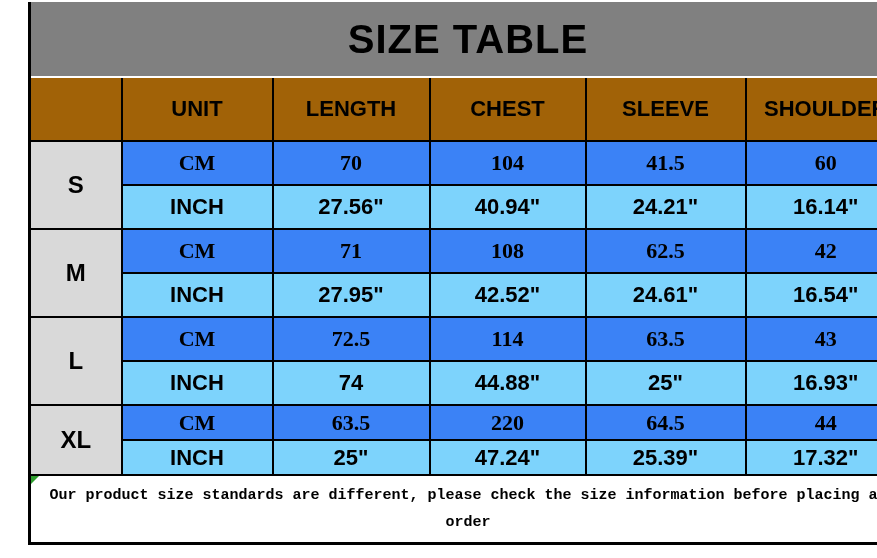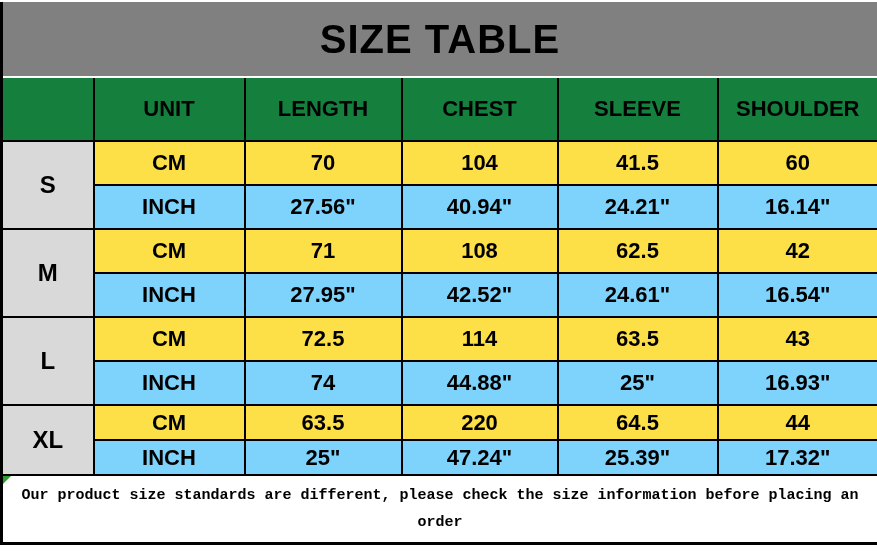--- a/index.html
+++ b/index.html
@@ -1,20 +1,20 @@
 <!DOCTYPE html>
 <html><head>
 <meta charset="utf-8">
 <style>
   html,body{margin:0;padding:0;}
   body{
     width:877px;height:558px;background:#ffffff;overflow:hidden;
     font-family:"Liberation Sans",sans-serif;
   }
-  .sheet{width:877px;height:558px;box-sizing:border-box;padding-top:2px;}
+  .sheet{width:877px;height:558px;box-sizing:border-box;padding-top:2px;padding-left:28px;}
   table.size-table{
     border-collapse:collapse;table-layout:fixed;
     width:873px;margin:0 auto;
     border:3px solid #000;border-top:none;
   }
   th,td{
     border:2px solid #000;
     padding:0;margin:0;
     text-align:center;vertical-align:middle;
     font-weight:bold;font-size:22px;color:#000;
@@ -22,35 +22,35 @@
     overflow:hidden;white-space:nowrap;
   }
   
   .title-cell{
     background:#808080;
     border:none;border-bottom:2px solid #ffffff;
     height:74px;font-size:40px;letter-spacing:1px;
   }
   
   .header-row th{
-    background:#15803d;border-top:none;height:62px;
+    background:#a16207;border-top:none;height:62px;
   }
   .corner-cell{
     background-color:#ffffff;
     background-image:linear-gradient(to bottom right,
       transparent calc(50% - 1.3px),
       #1a1a1a calc(50% - 1.3px),
       #1a1a1a calc(50% + 1.3px),
       transparent calc(50% + 1.3px));
   }
   
   .size-label{background:#d9d9d9;font-size:24px;}
   tr.row-cm{height:44px;}
   tr.row-inch{height:44px;}
-  tr.row-cm td{background:#fde047;}
+  tr.row-cm td{background:#3b82f6;font-family:Liberation Serif, serif;}
   tr.row-inch td{background:#7dd3fc;}
   tr.row-short{height:35px;}
   
   .note-cell{
     background:#ffffff;height:66px;position:relative;white-space:normal;
   }
   .note-text{
     font-family:"Liberation Mono",monospace;
     font-weight:bold;font-size:15px;line-height:1.8;
     max-width:845px;margin:0 auto;text-align:center;

